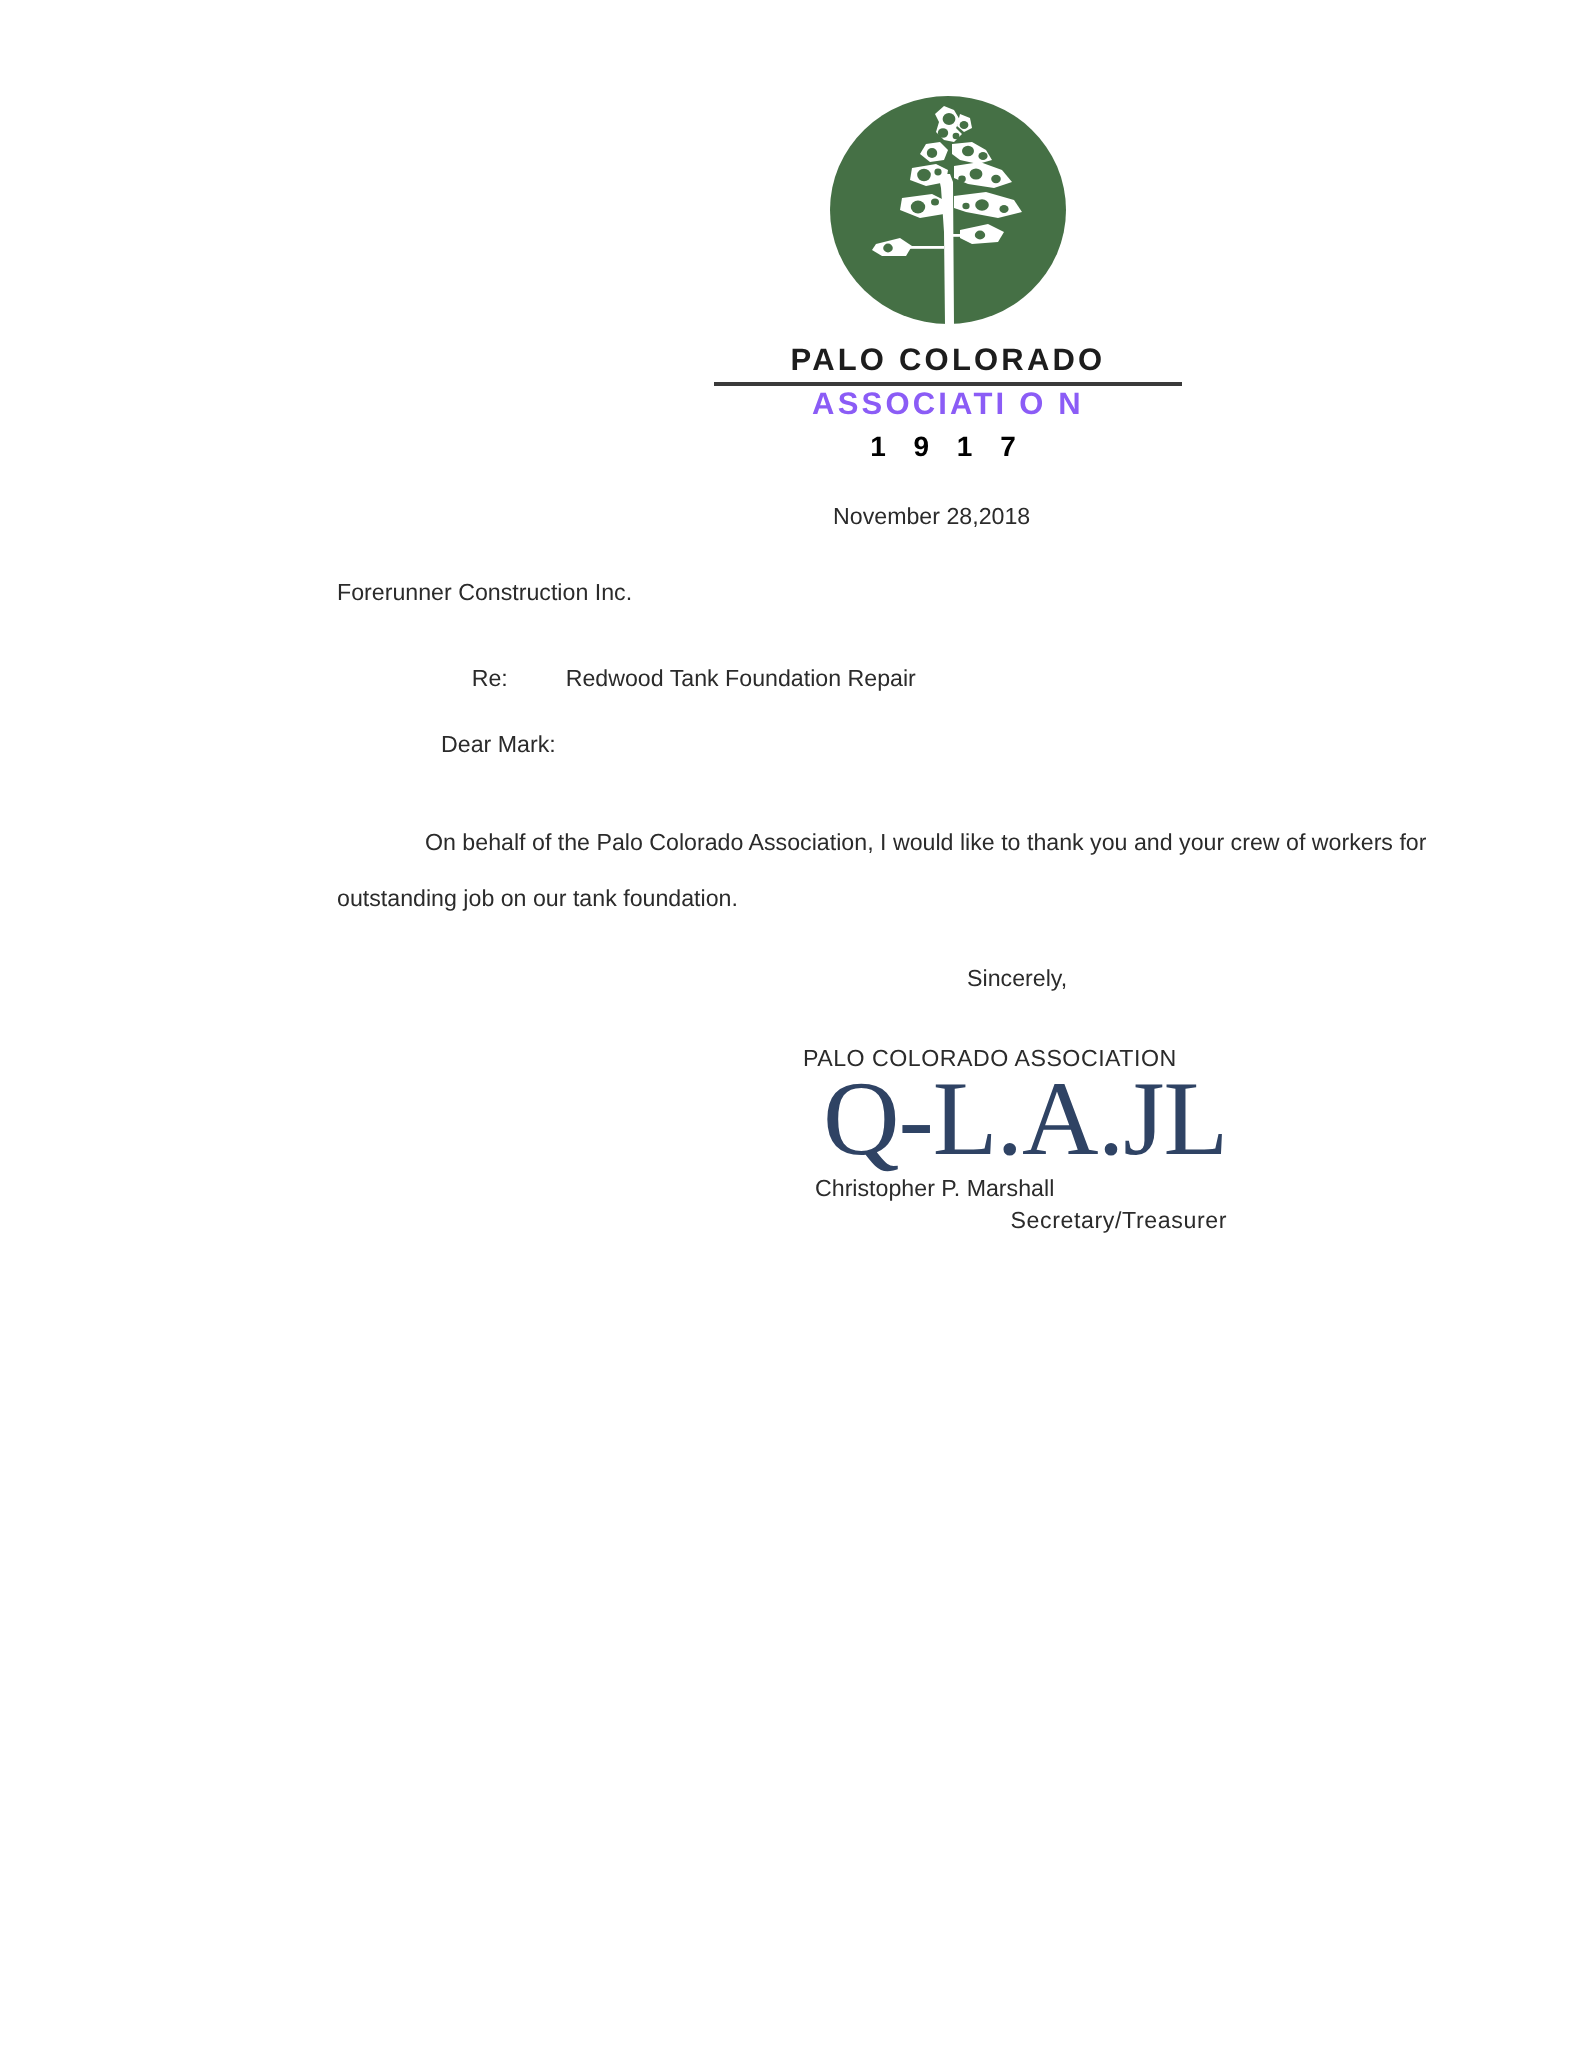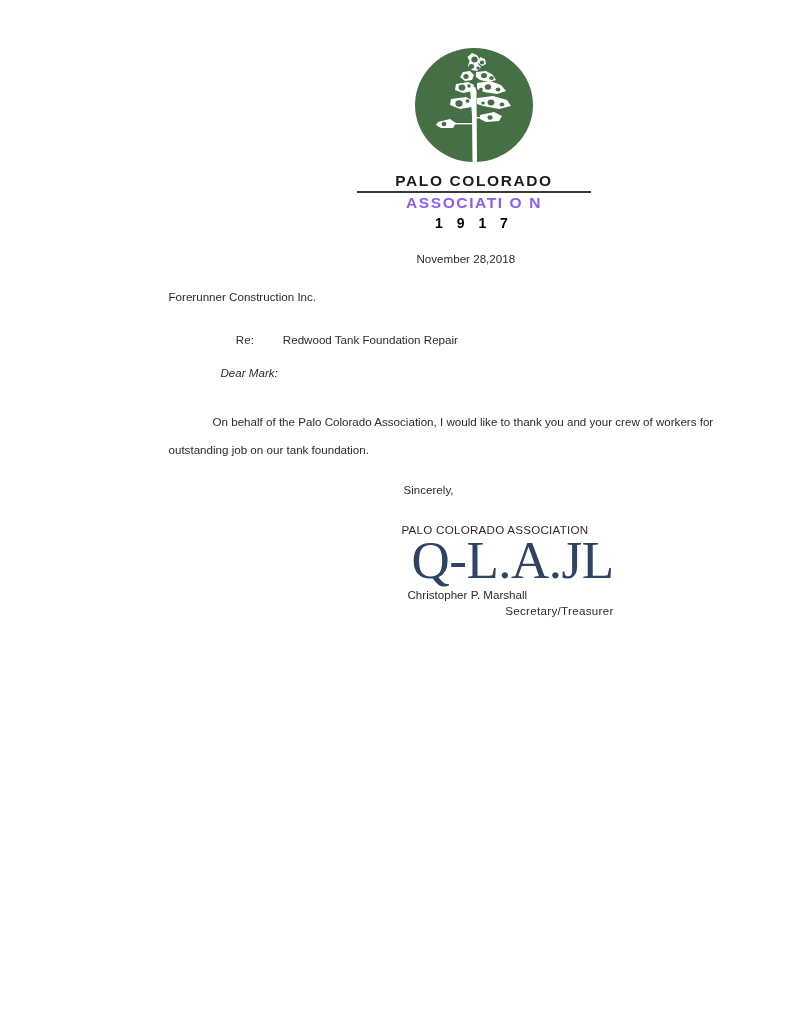--- a/index.html
+++ b/index.html
@@ -100,21 +100,20 @@
     top: 68px;
   }
   .re-label {
     display: inline-block;
     width: 47px;
   }
   .salutation-line {
     position: absolute;
     left: 142px;
     top: 114px;
-    font-style: italic;
   }
   .body-para {
     position: absolute;
     left: 90px;
     top: 156px;
     width: 600px;
     line-height: 28px;
     text-indent: 44px;
     text-align: left;
     white-space: normal;
@@ -124,20 +123,21 @@
   .closing {
     position: absolute;
     left: 323px;
     top: 483px;
     font-size: 11.6px;
     color: #2b2b2b;
   }
   .closing .sincerely {
     margin-left: 2px;
     white-space: pre;
+    text-align: center;
   }
   .closing .org-line {
     margin-top: 27px;
     letter-spacing: 0.25px;
     white-space: pre;
   }
   .signature {
     margin-top: -2px;
     margin-left: 10px;
     font-family: "Liberation Serif", serif;

